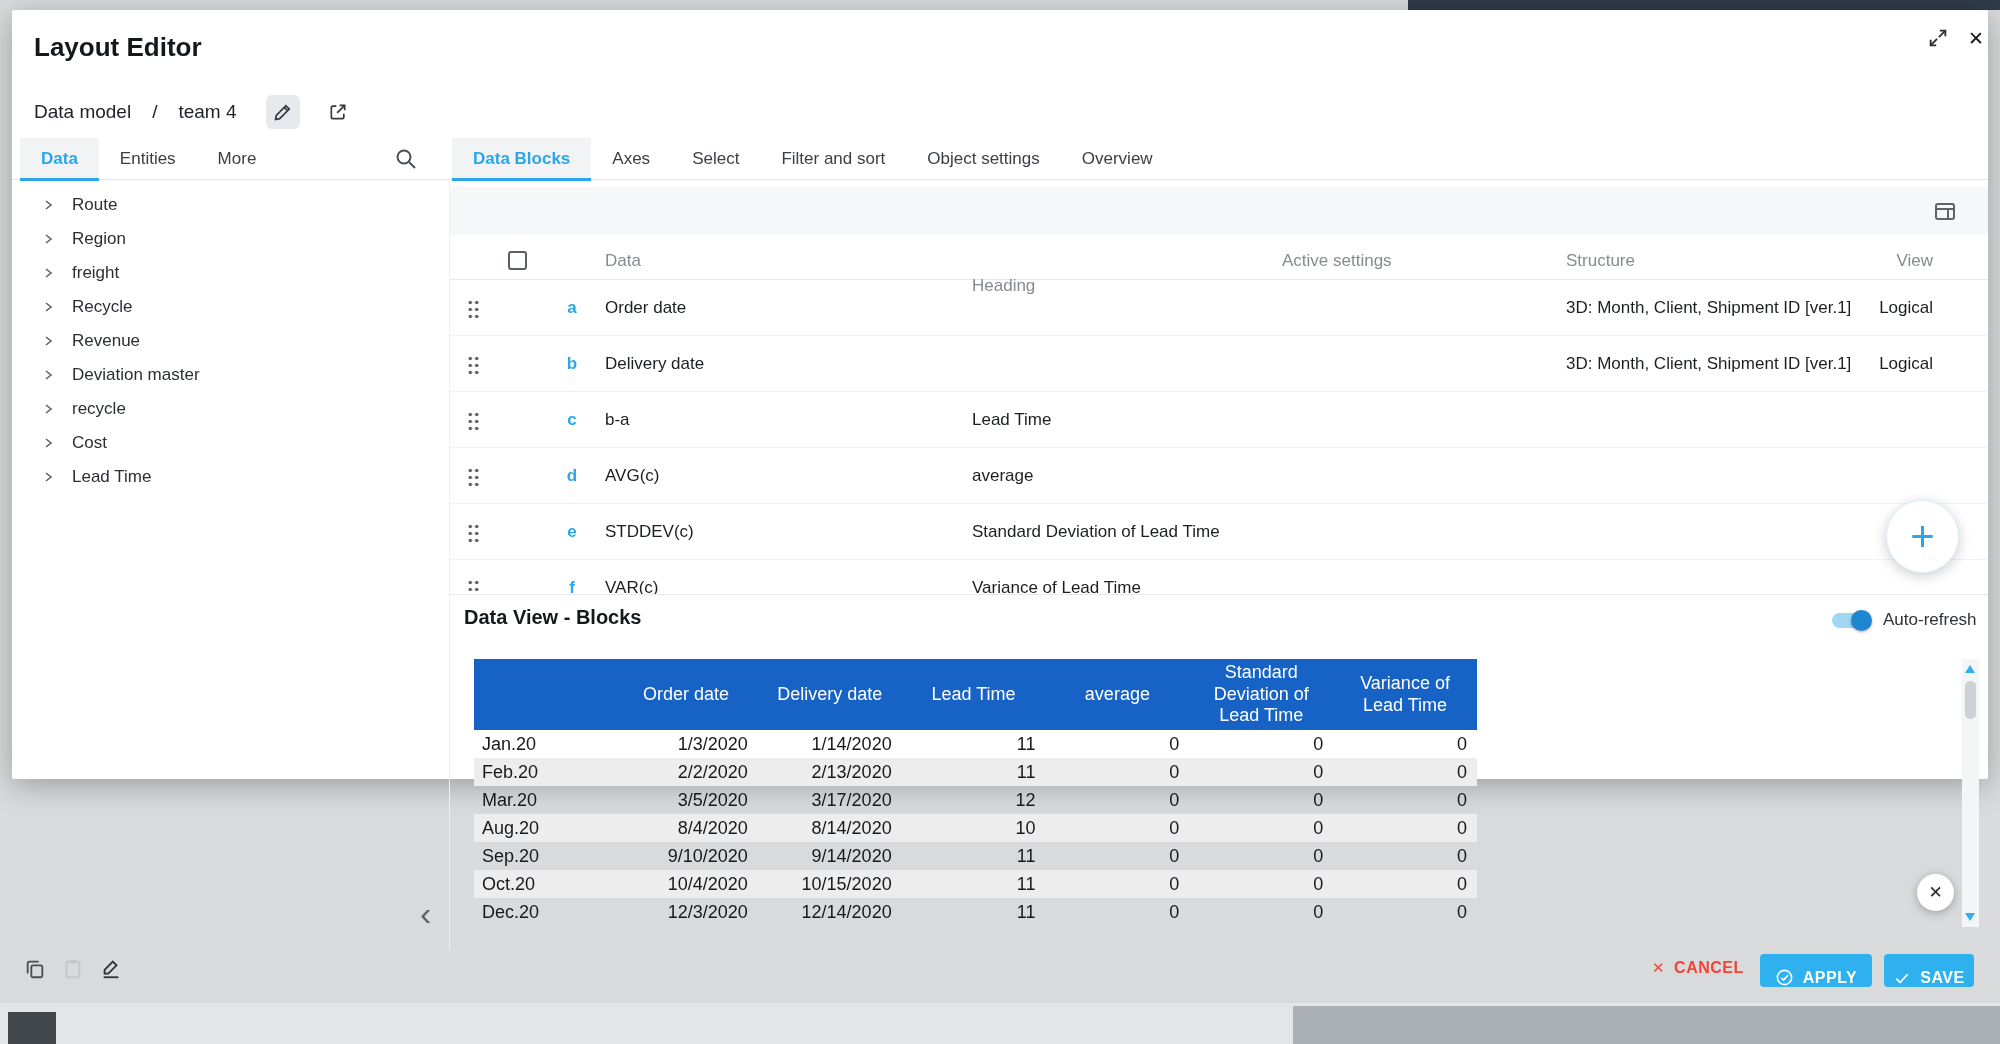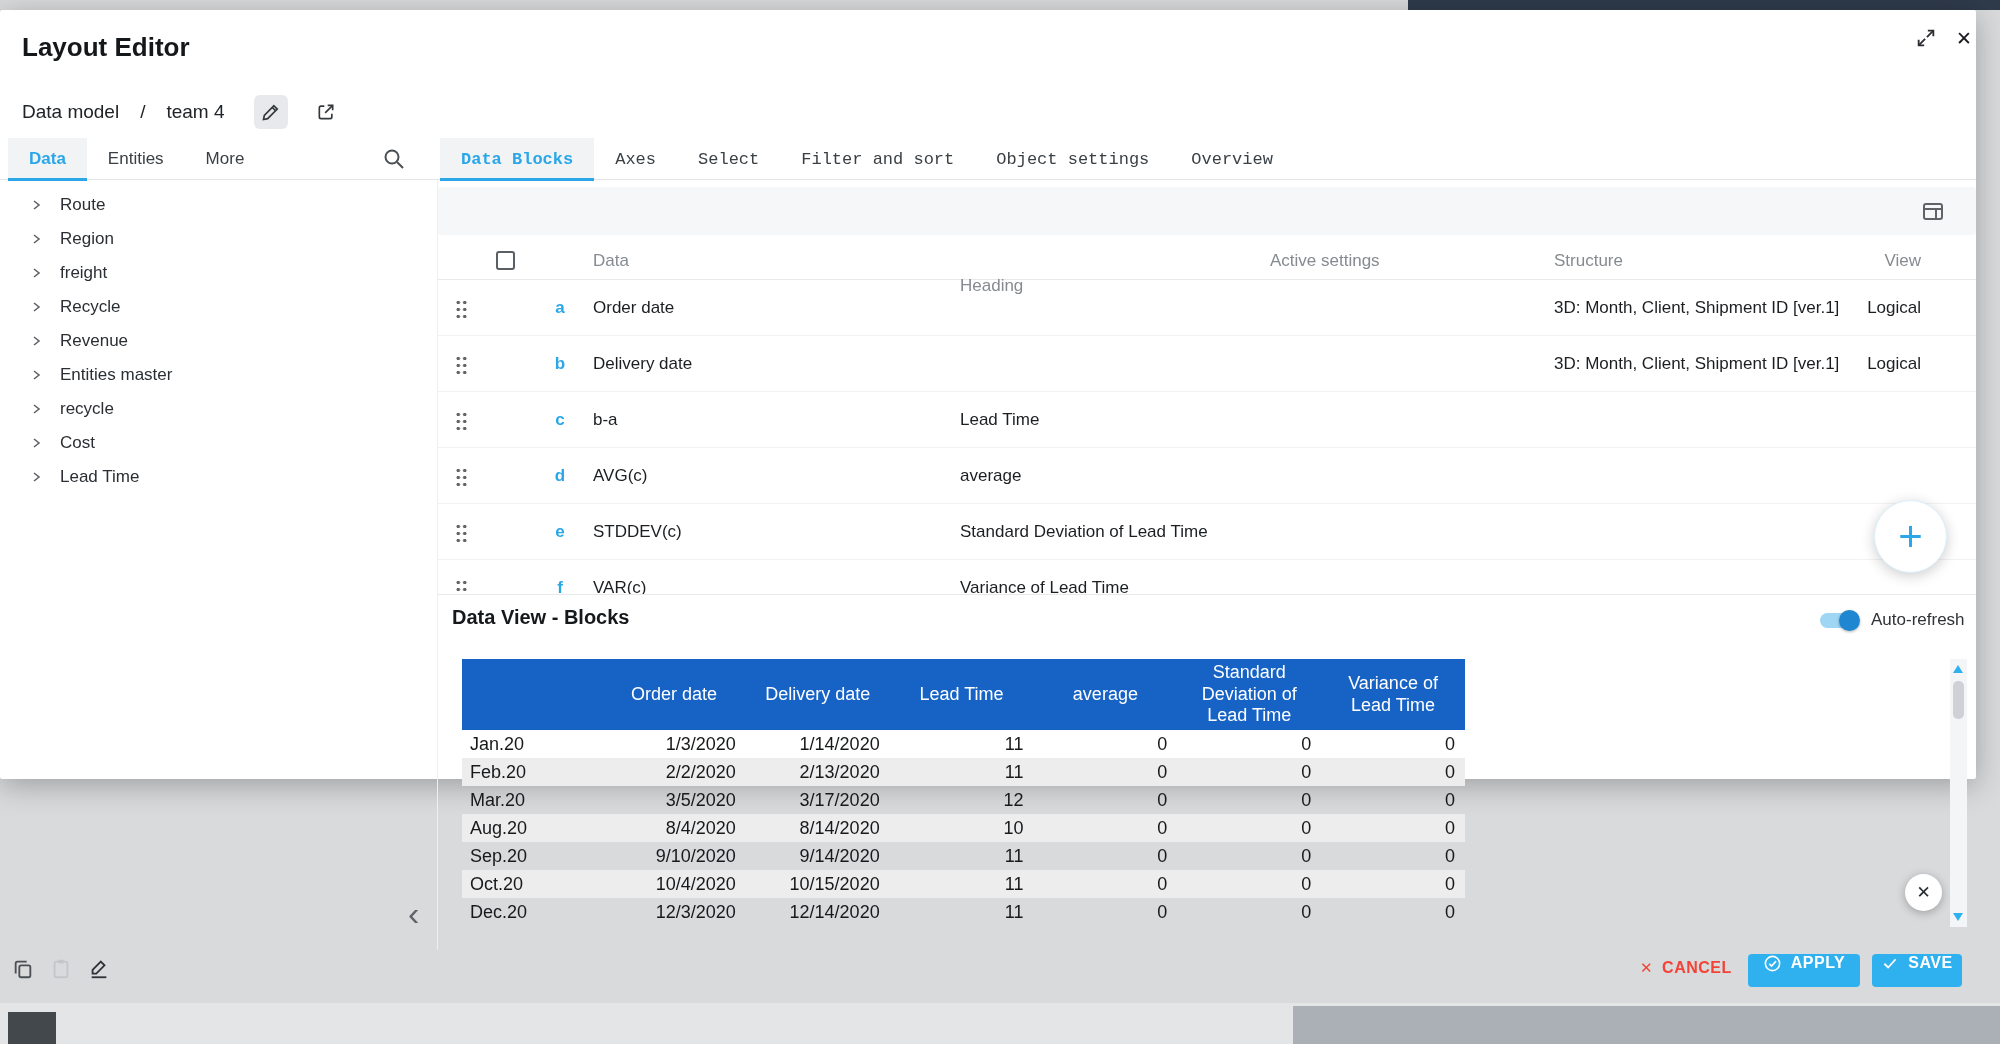--- a/index.html
+++ b/index.html
@@ -11,41 +11,41 @@
     overflow:hidden;
     color:#1b1e21;
   }
   
   .bg-top-dark { position:absolute; left:1408px; top:0; width:592px; height:10px; background:#2f3a4b; }
   .bg-bottom { position:absolute; left:0; top:1003px; width:2000px; height:41px; background:#e3e5e7; }
   .bg-bottom-darksq { position:absolute; left:8px; top:1012px; width:48px; height:32px; background:#43484d; }
   .bg-bottom-right { position:absolute; left:1293px; top:1006px; width:707px; height:38px; background:#abb0b6; }
 
   .modal {
-    position:absolute; left:0; top:10px; width:1976px; height:769px;
+    position:absolute; left:12px; top:10px; width:1976px; height:769px;
     background:#fff; border-radius:2px;
     box-shadow:0 6px 30px rgba(0,0,0,.28);
   }
 
   
   .title { position:absolute; left:22px; top:22px; font-size:26px; font-weight:700; color:#15181b; }
   .win-btn { position:absolute; top:14px; width:28px; height:28px; display:flex; align-items:center; justify-content:center; cursor:pointer; background:none; border:none; }
   .win-expand { left:1912px; }
   .win-close { left:1950px; font-size:19px; color:#17191c; font-family:inherit; }
 
   
   .crumbs { position:absolute; left:22px; top:84px; height:36px; display:flex; align-items:center; gap:21px; font-size:19px; color:#202428; }
   .crumb-btn { width:34px; height:34px; border:none; border-radius:6px; background:transparent; display:flex; align-items:center; justify-content:center; cursor:pointer; }
   .crumb-btn.selected { background:#e7e9ec; }
   .crumbs .pencil-wrap { margin-left:8px; }
 
   
   .tabbar { position:absolute; left:0; top:128px; width:1976px; height:42px; border-bottom:1px solid #e4e5e7; }
   .left-tabs { position:absolute; left:8px; top:0; height:42px; display:flex; }
-  .right-tabs { position:absolute; left:440px; top:0; height:42px; display:flex;font-family:Liberation Mono, monospace; }
+  .right-tabs { position:absolute; left:440px; top:0; height:42px; display:flex; }
   .tab { position:relative; height:42px; display:flex; align-items:center; padding:0 21px; font-size:17px; color:#3b4045; cursor:pointer; white-space:nowrap; }
   .tab.active { color:#2BA7E8; font-weight:700; background:#f1f3f4; }
   .tab.active::after { content:""; position:absolute; left:0; right:0; bottom:-1px; height:3px; background:#2BA7E8; }
   .search-btn { position:absolute; left:382px; top:9px; width:24px; height:24px; background:none; border:none; cursor:pointer; }
 
   
   .tree { position:absolute; left:8px; top:178px; width:420px; }
   .tree-item { height:34px; display:flex; align-items:center; gap:18px; padding-left:22px; font-size:17px; color:#2b2f33; cursor:pointer; }
 
   .panel-divider { position:absolute; left:437px; top:170px; height:770px; width:1px; background:#efefef; }
@@ -96,21 +96,21 @@
 
   .close-fab { position:absolute; left:1905px; top:864px; width:37px; height:37px; border-radius:50%; background:#fff; border:none; box-shadow:0 2px 10px rgba(0,0,0,.28); display:flex; align-items:center; justify-content:center; font-size:17px; color:#2a2d30; cursor:pointer; font-family:inherit; }
   .collapse { position:absolute; left:408px; top:886px; background:none; border:none; font-size:34px; color:#5f6368; cursor:pointer; line-height:1; font-family:inherit; }
 
   
   .footer { position:absolute; left:0; top:940px; width:1976px; height:44px; }
   .f-icons { position:absolute; left:10px; top:6px; display:flex; gap:12px; }
   .f-icon-btn { width:26px; height:26px; background:none; border:none; cursor:pointer; display:flex; align-items:center; justify-content:center; }
   .cancel { position:absolute; left:1640px; top:9px; display:flex; align-items:center; gap:9px; color:#F44336; font-size:16px; font-weight:700; letter-spacing:.5px; background:none; border:none; cursor:pointer; font-family:inherit; }
   .cancel .x { font-size:15px; font-weight:400; }
-  .btn-solid { position:absolute; top:4px; height:33px; display:flex; align-items:flex-start; justify-content:center; gap:9px; background:#2FB1EF; color:#fff; border:none; border-radius:4px; font-size:16px; font-weight:700; letter-spacing:.5px; cursor:pointer; font-family:inherit; }
+  .btn-solid { position:absolute; top:4px; height:33px; display:flex; align-items:flex-end; justify-content:center; gap:9px; background:#2FB1EF; color:#fff; border:none; border-radius:4px; font-size:16px; font-weight:700; letter-spacing:.5px; cursor:pointer; font-family:inherit; }
   .apply { left:1748px; width:112px; }
   .save { left:1872px; width:90px; }
 
   svg { display:block; }
 </style>
 </head>
 <body>
 
 <div class="bg-top-dark"></div>
 <div class="bg-bottom"></div>
@@ -240,21 +240,21 @@
           </svg>
         </span>
         <span>Revenue</span>
       </div>
     <div class="tree-item">
         <span>
           <svg width="12" height="12" viewBox="0 0 12 12">
             <path d="M4 2l5 4-5 4" fill="none" stroke="#5f6368" stroke-width="1.6"></path>
           </svg>
         </span>
-        <span>Entities master</span>
+        <span>Deviation master</span>
       </div>
     <div class="tree-item">
         <span>
           <svg width="12" height="12" viewBox="0 0 12 12">
             <path d="M4 2l5 4-5 4" fill="none" stroke="#5f6368" stroke-width="1.6"></path>
           </svg>
         </span>
         <span>recycle</span>
       </div>
     <div class="tree-item">

